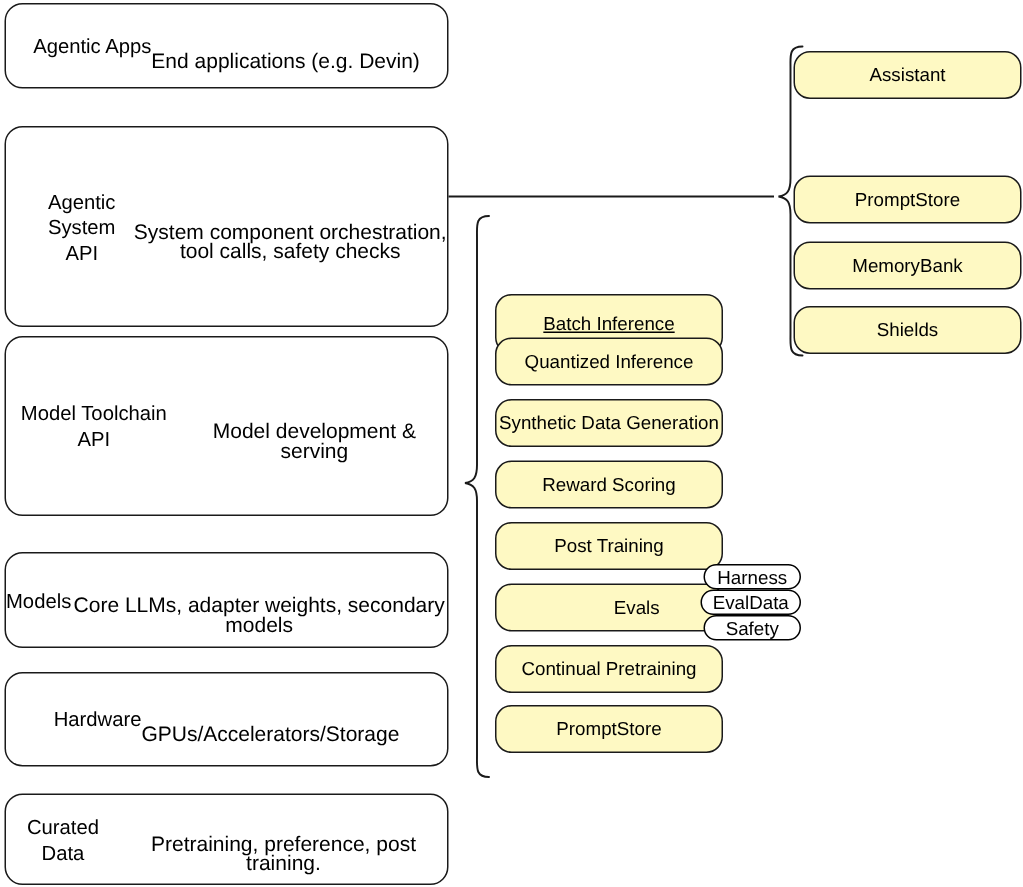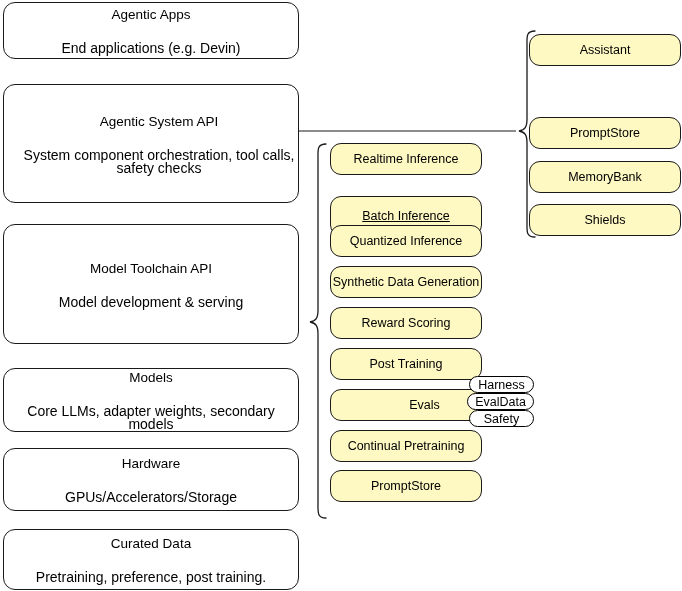--- a/index.html
+++ b/index.html
@@ -18,21 +18,21 @@
     background: #ffffff;
     overflow: hidden;
   }
   .box {
     position: absolute;
     box-sizing: border-box;
     border: 1.2px solid #1a1a1a;
     border-radius: 12px;
     background: #ffffff;
     display: flex;
-    flex-direction: column;
+    flex-direction: row;
     align-items: center;
     justify-content: center;
     text-align: center;
   }
   .box .title {
     font-size: 13.5px;
     line-height: 17px;
     color: #000;
   }
   .box .subtitle {
@@ -80,21 +80,21 @@
 </head>
 <body>
 
 <div id="canvas">
 
   <div class="box" style="left:3px; top:2px; width:296px; height:57px;">
     <div class="title">Agentic Apps</div>
     <div class="subtitle">End applications (e.g. Devin)</div>
   </div>
 
-  <div class="box" style="left:3px; top:84px; width:296px; height:119px;padding-left:16px;">
+  <div class="box" style="left:3px; top:84px; width:296px; height:134px;padding-left:16px;">
     <div class="title">Agentic System API</div>
     <div class="subtitle">System component orchestration, tool calls, safety checks</div>
   </div>
 
   <div class="box" style="left:3px; top:224px; width:296px; height:120px;">
     <div class="title">Model Toolchain API</div>
     <div class="subtitle">Model development &amp; serving</div>
   </div>
 
   <div class="box" style="left:3px; top:368px; width:296px; height:64px;">
@@ -123,23 +123,20 @@
       <path d="M 27 4
                C 18 4, 19 10, 19 18
                L 19 170
                C 19 178, 17 181, 11 182
                C 17 183, 19 186, 19 194
                L 19 364
                C 19 372, 18 378, 27 378" fill="none" stroke="#1a1a1a" stroke-width="1.3" stroke-linecap="round"></path>
     </svg>
   </div>
 
-  <div class="stackbox" style="left:330px; top:143px; width:152px; height:32px;">
-    <span>Realtime Inference</span>
-  </div>
   <div class="stackbox" style="left:330px; top:196px; width:152px; height:40px;text-decoration:underline;">
     <span>Batch Inference</span>
   </div>
   <div class="stackbox" style="left:330px; top:225px; width:152px; height:32px;">
     <span>Quantized Inference</span>
   </div>
   <div class="stackbox" style="left:330px; top:266px; width:152px; height:32px;">
     <span>Synthetic Data Generation</span>
   </div>
   <div class="stackbox" style="left:330px; top:307px; width:152px; height:32px;align-items:center;">

